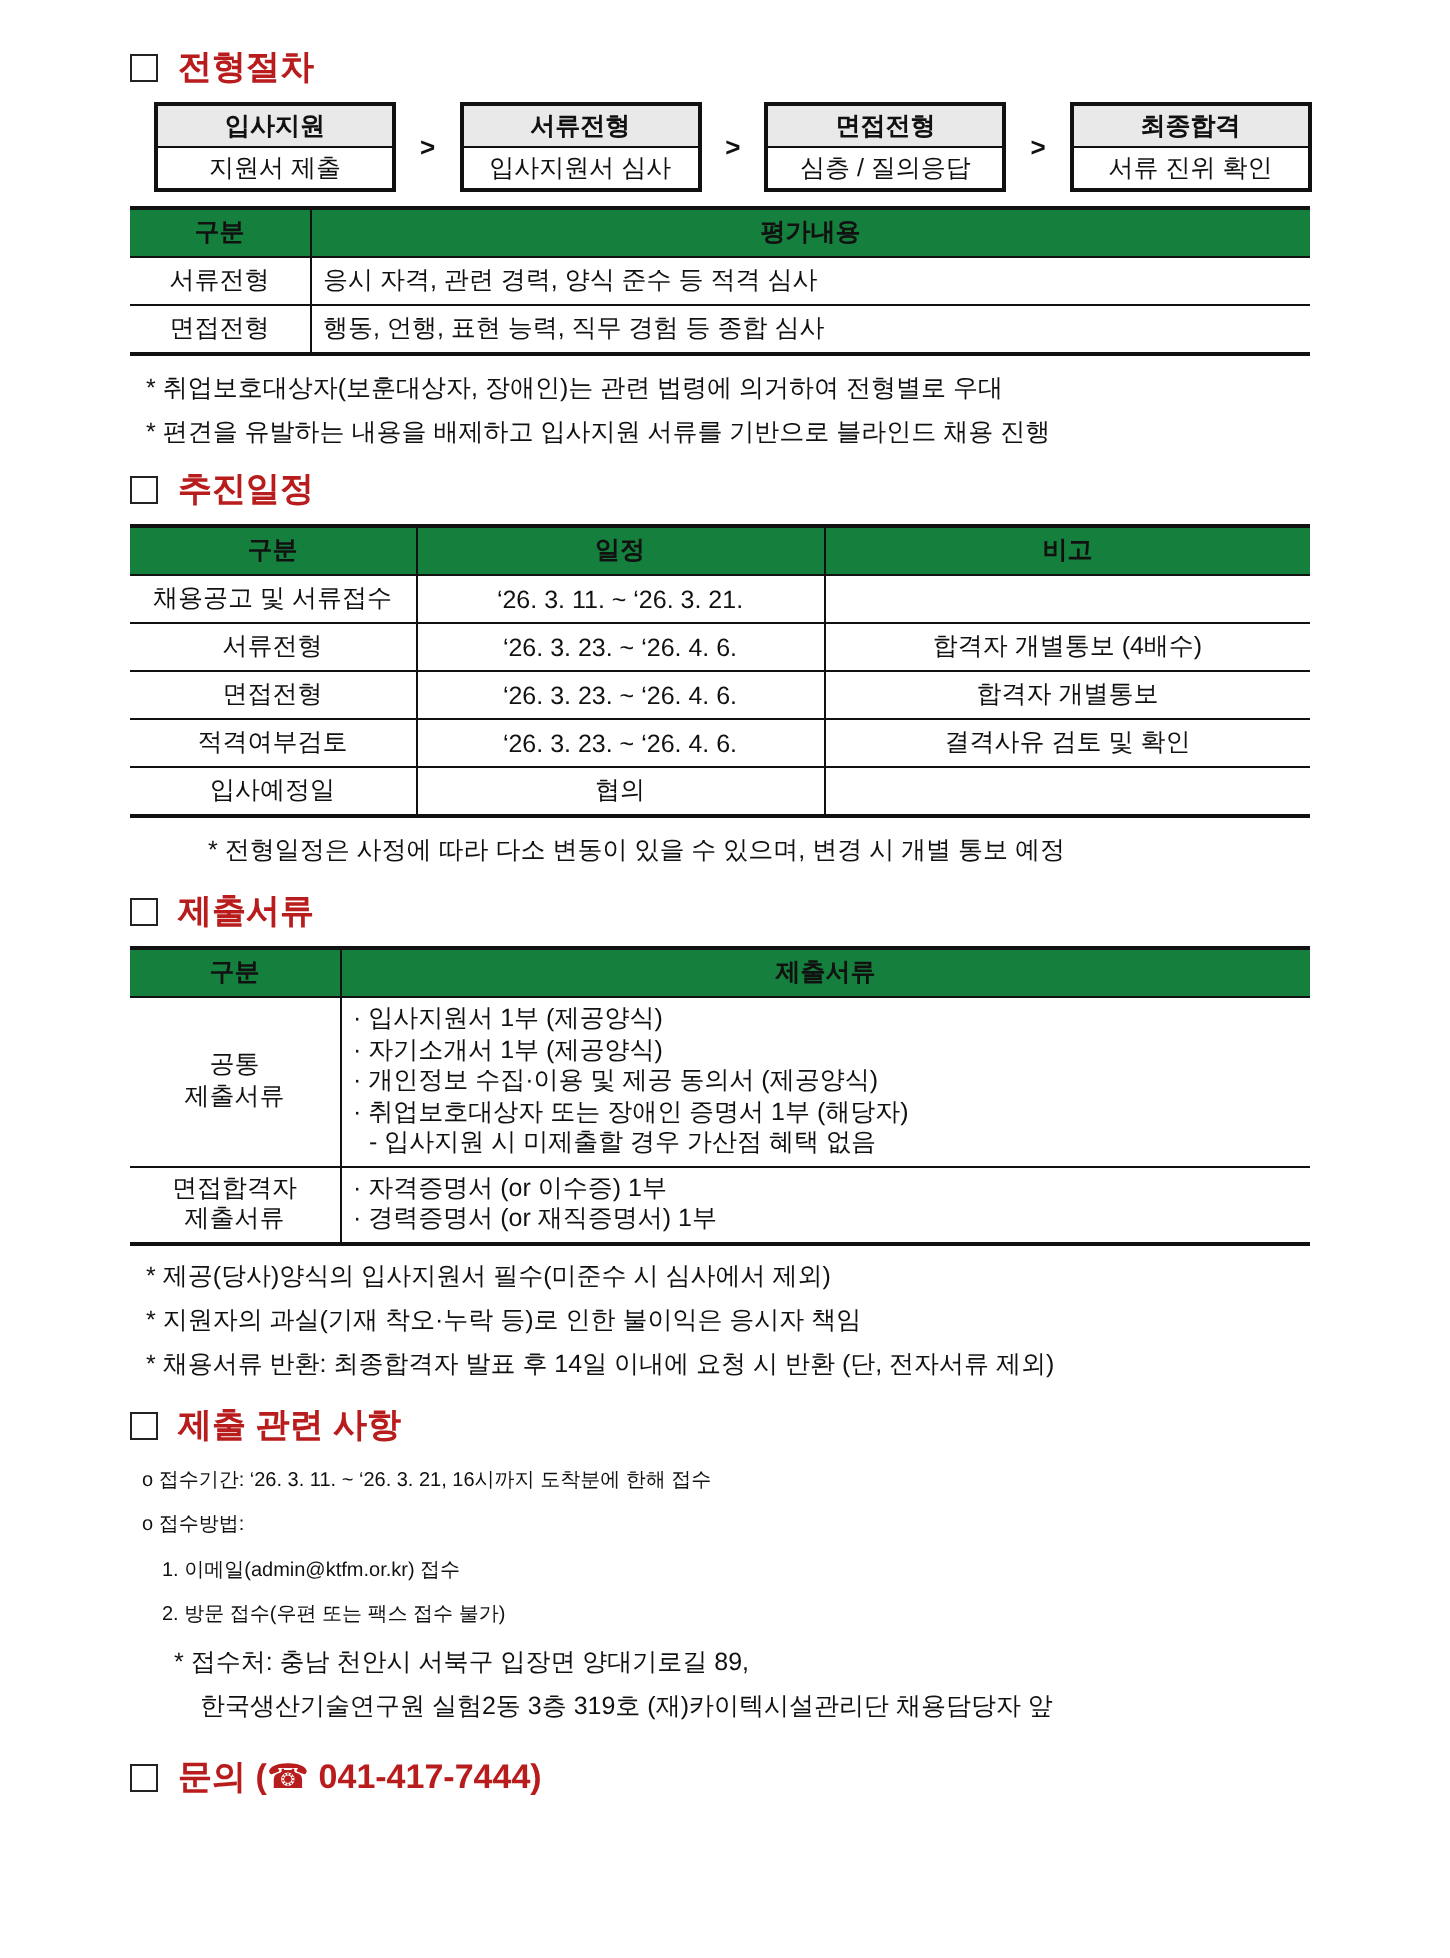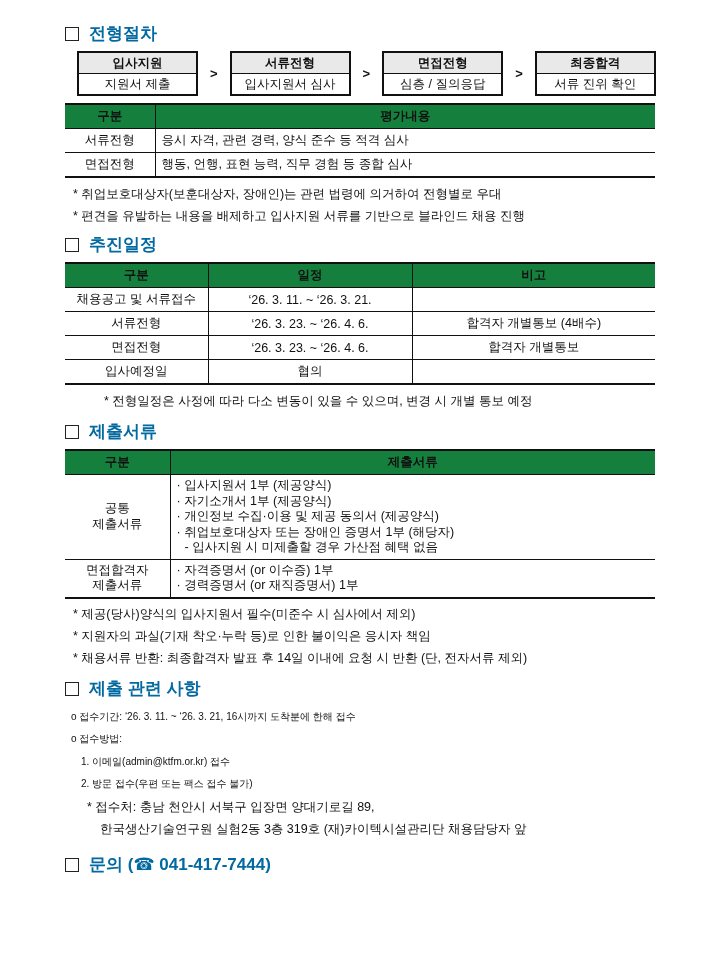--- a/index.html
+++ b/index.html
@@ -5,21 +5,21 @@
   html,body{margin:0;padding:0;}
   body{
     width:725px;height:979px;background:#ffffff;color:#111;
     font-family:"Liberation Sans","DejaVu Sans",sans-serif;
     -webkit-font-smoothing:antialiased;
   }
   .page{padding:24px 70px 0 65px;box-sizing:border-box;}
 
   
   .sec-head{display:flex;align-items:center;gap:10px;margin:0;
-    font-size:17px;font-weight:bold;line-height:20px;color:#0369a1;}
+    font-size:17px;font-weight:bold;line-height:20px;color:#b91c1c;}
   .sq{width:12px;height:12px;border:1.6px solid #222;flex:0 0 auto;background:#fff;}
 
   
   .flow-row{display:flex;align-items:center;margin:7px 0 0 12px;width:576px;gap:12px;}
   .flow-box{width:117px;border:2px solid #111;text-align:center;
     font-size:12.5px;flex:0 0 auto;background:#fff;}
   .flow-box .t{background:#e9e9e9;font-weight:bold;padding:2px 0 1px;border-bottom:1px solid #111;}
   .flow-box .d{padding:2px 0 1px;}
   .flow-arrow{flex:1;text-align:center;font-size:13px;font-weight:bold;color:#111;}
 
@@ -139,20 +139,25 @@
       <td>서류전형</td>
       <td>‘26. 3. 23. ~ ‘26. 4. 6.</td>
       <td>합격자 개별통보 (4배수)</td>
     </tr>
     <tr>
       <td>면접전형</td>
       <td>‘26. 3. 23. ~ ‘26. 4. 6.</td>
       <td>합격자 개별통보</td>
     </tr>
     <tr>
+      <td>적격여부검토</td>
+      <td>‘26. 3. 23. ~ ‘26. 4. 6.</td>
+      <td>결격사유 검토 및 확인</td>
+    </tr>
+    <tr>
       <td>입사예정일</td>
       <td>협의</td>
       <td></td>
     </tr>
   </tbody>
     </table>
 
   <div class="notes note-one">
     <div>* 전형일정은 사정에 따라 다소 변동이 있을 수 있으며, 변경 시 개별 통보 예정</div>
   </div>

